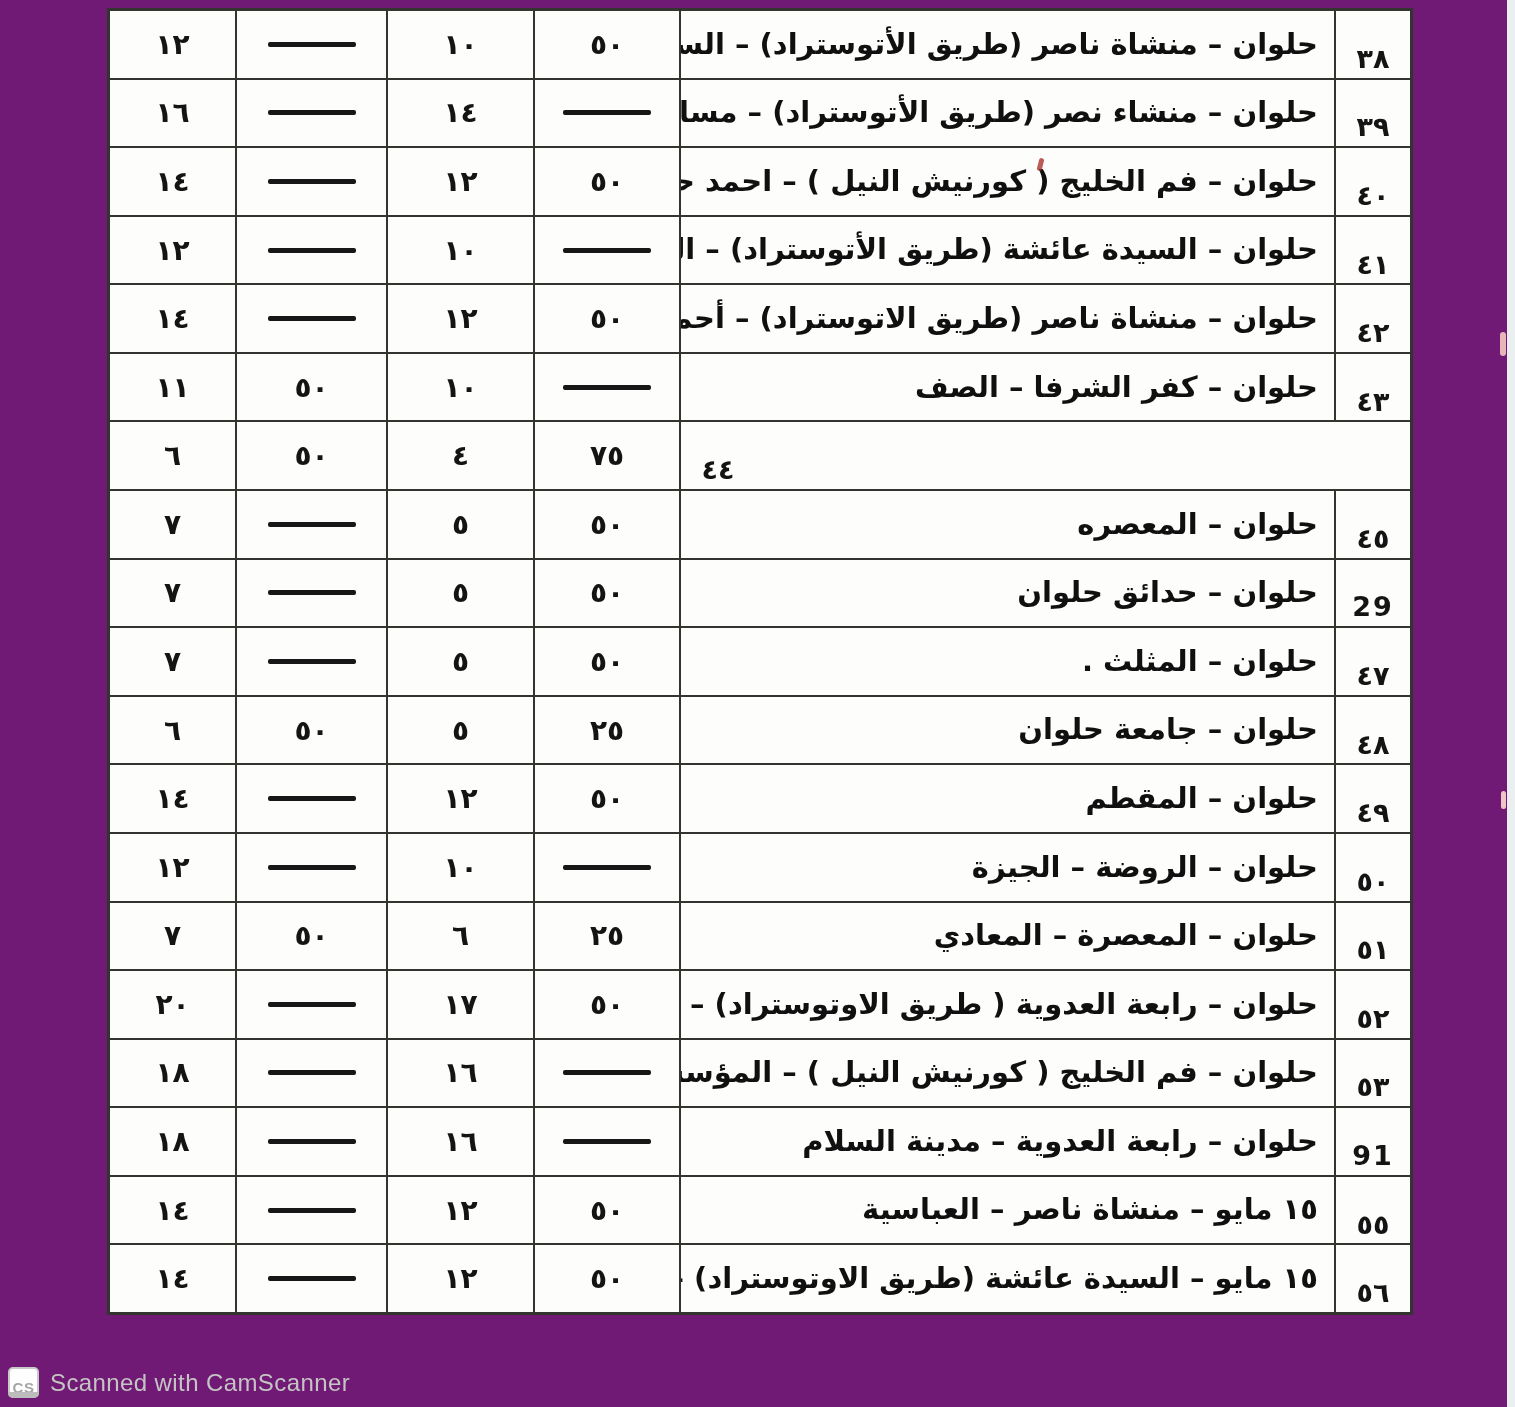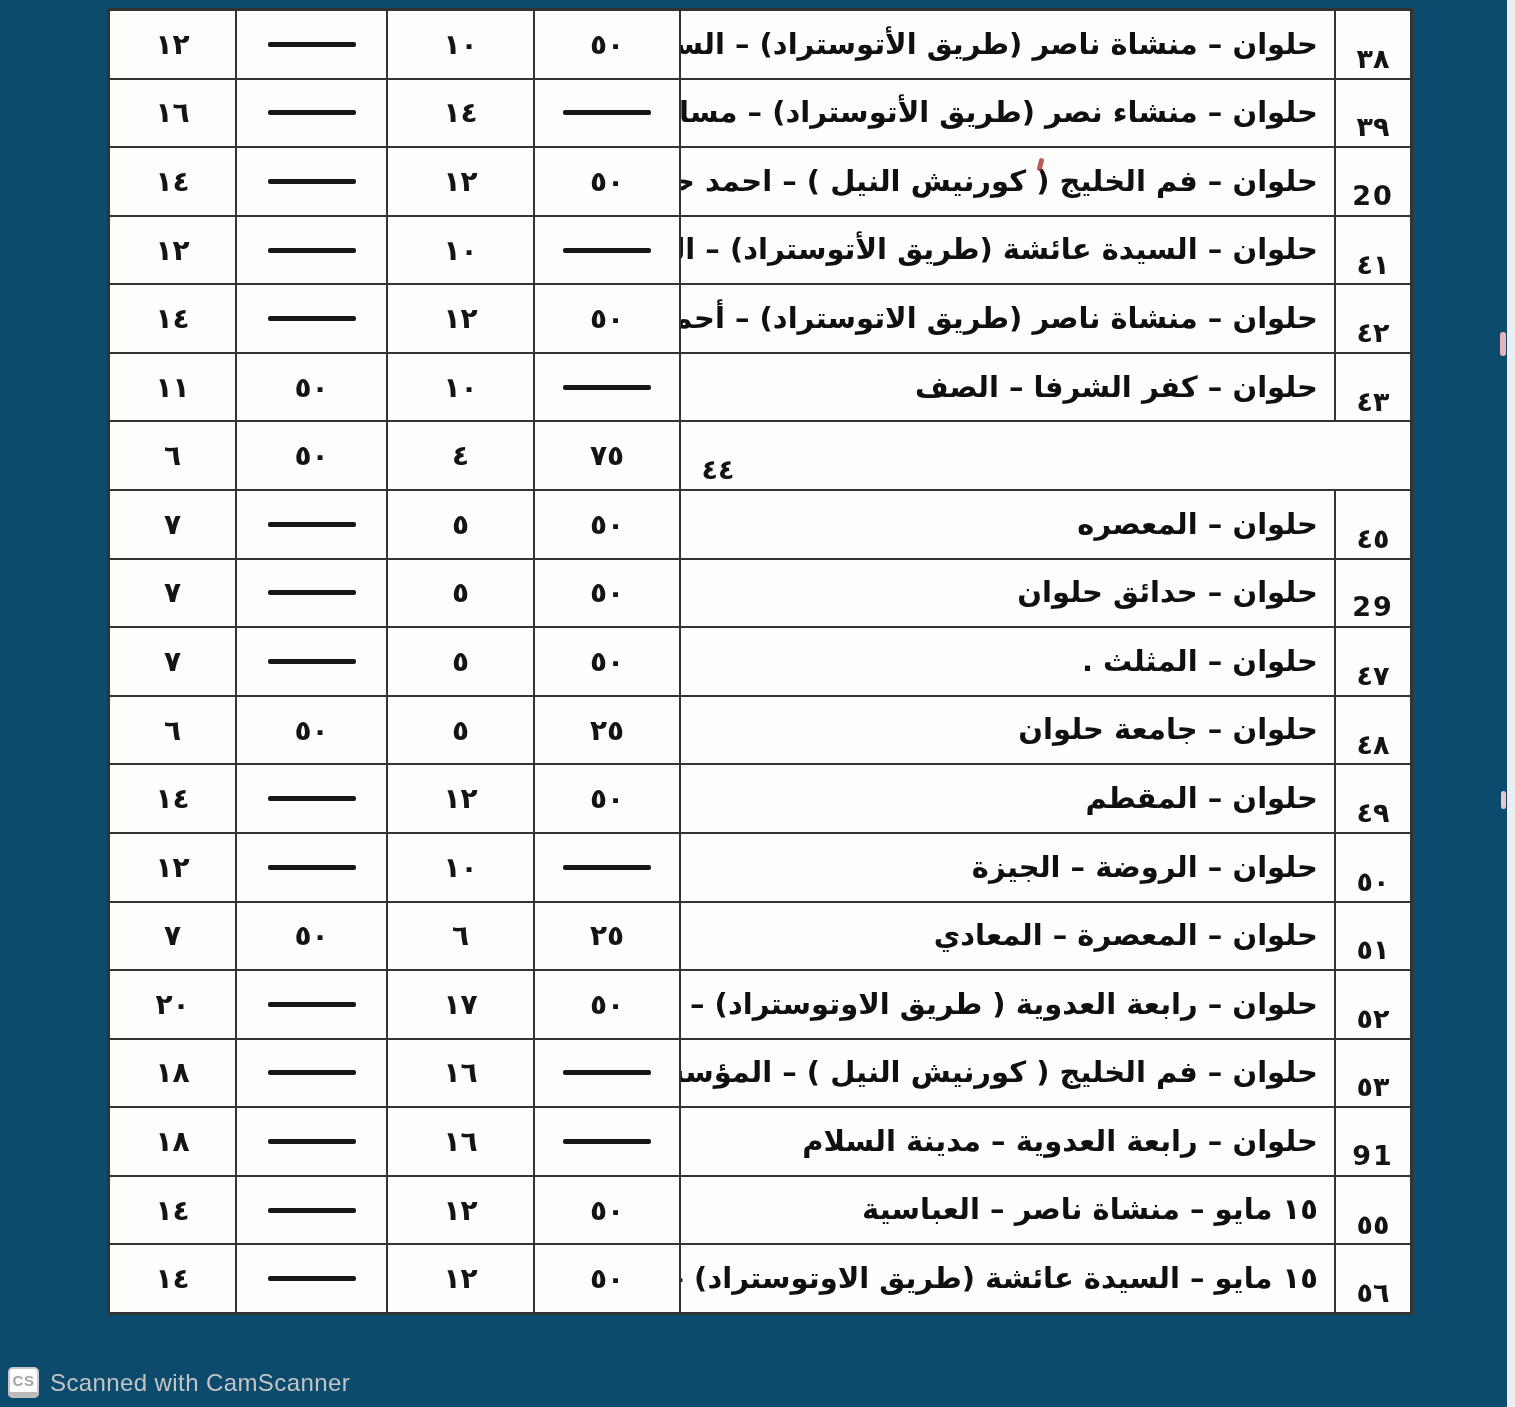--- a/index.html
+++ b/index.html
@@ -3,21 +3,21 @@
 <meta charset="utf-8">
 <style>
   html,body{margin:0;padding:0;}
   body{
     width:1515px;height:1407px;
     background:#ffffff;
     font-family:"DejaVu Sans", sans-serif;
   }
   .page{
     position:relative;width:1515px;height:1407px;
-    background:#0c4a6e;overflow:hidden;
+    background:#701a75;overflow:hidden;
   }
   
   .grid{
     position:absolute;left:107px;top:8px;width:1306px;height:1307px;
     display:flex;flex-direction:column;box-sizing:border-box;
     border:3px solid #33332f;background:#fdfdfb;
   }
   .row{flex:1 1 0;display:flex;min-height:0;}
   .row + .row{border-top:2.5px solid #33332f;}
   .cell{
@@ -48,21 +48,21 @@
   }
   
   .watermark{
     position:absolute;left:8px;top:1367px;
     display:flex;align-items:center;gap:11px;
   }
   .cs-badge{
     position:relative;width:31px;height:31px;box-sizing:border-box;
     border:2px solid #c9c9c9;border-radius:5px;background:#fefefe;
     display:flex;align-items:flex-start;justify-content:center;
-    padding-top:3px;
+    padding-top:10px;
     font-family:"Liberation Sans", sans-serif;
     font-weight:bold;font-size:15px;color:#a5a5a5;letter-spacing:0.5px;
   }
   .cs-badge::after{
     content:"";position:absolute;left:-2px;right:-2px;bottom:-2px;height:6px;
     background:#bcbcbc;border-radius:0 0 5px 5px;
   }
   .wm-text{
     font-family:"Liberation Sans", sans-serif;
     font-size:24px;color:#c4c4c4;letter-spacing:0.4px;
@@ -136,21 +136,21 @@
       <div class="cell cC">
           <span class="v">١٢</span>
         </div>
       <div class="cell cD">
           <span class="v">٥٠</span>
         </div>
       <div class="cell cName">
           <span class="name-text">حلوان – فم الخليج ( كورنيش النيل ) – احمد حلمي</span>
         </div>
       <div class="cell cNum">
-          <span class="num-text">20</span>
+          <span class="num-text">٤٠</span>
         </div>
     </div>
 
     <div class="row">
       <div class="cell cA">
           <span class="v">١٢</span>
         </div>
       <div class="cell cB">
           <span class="v dash"></span>
         </div>

